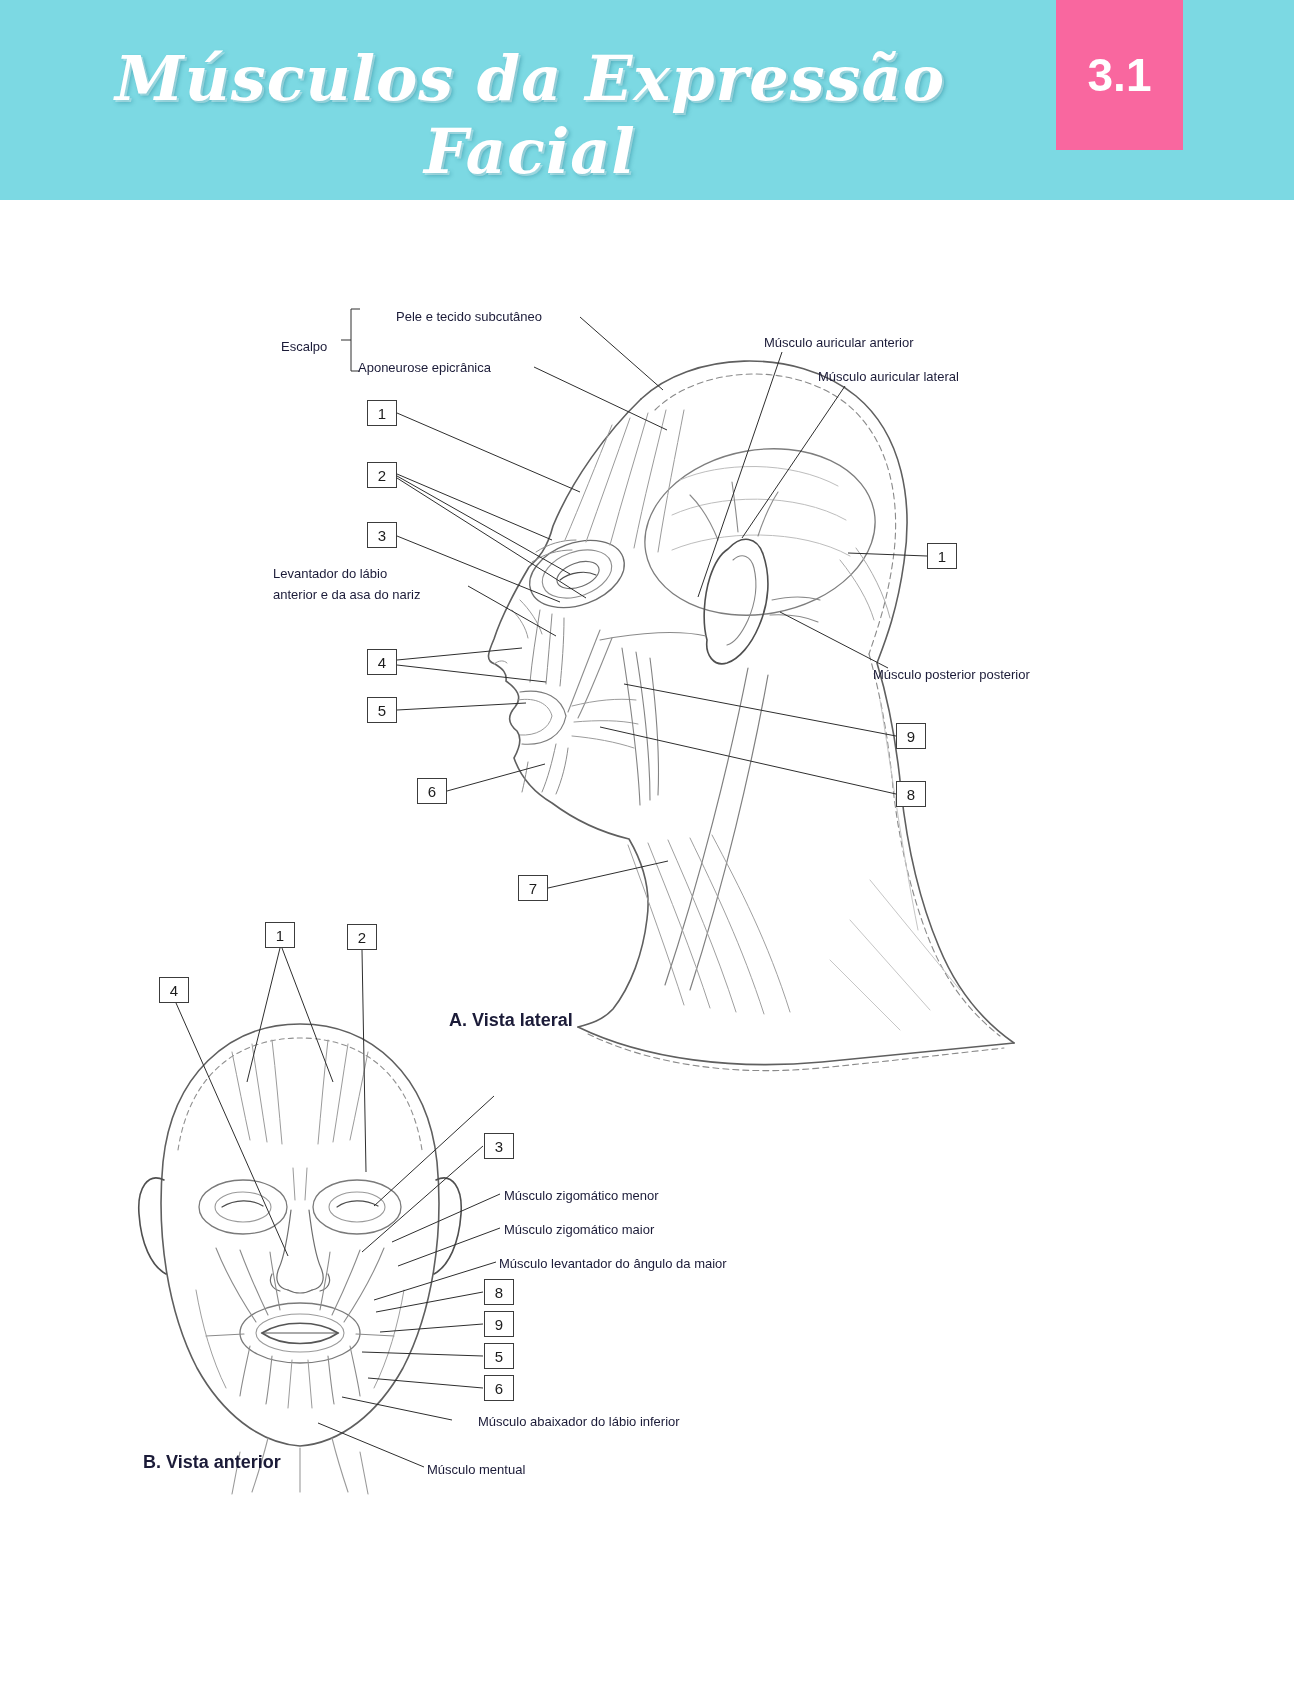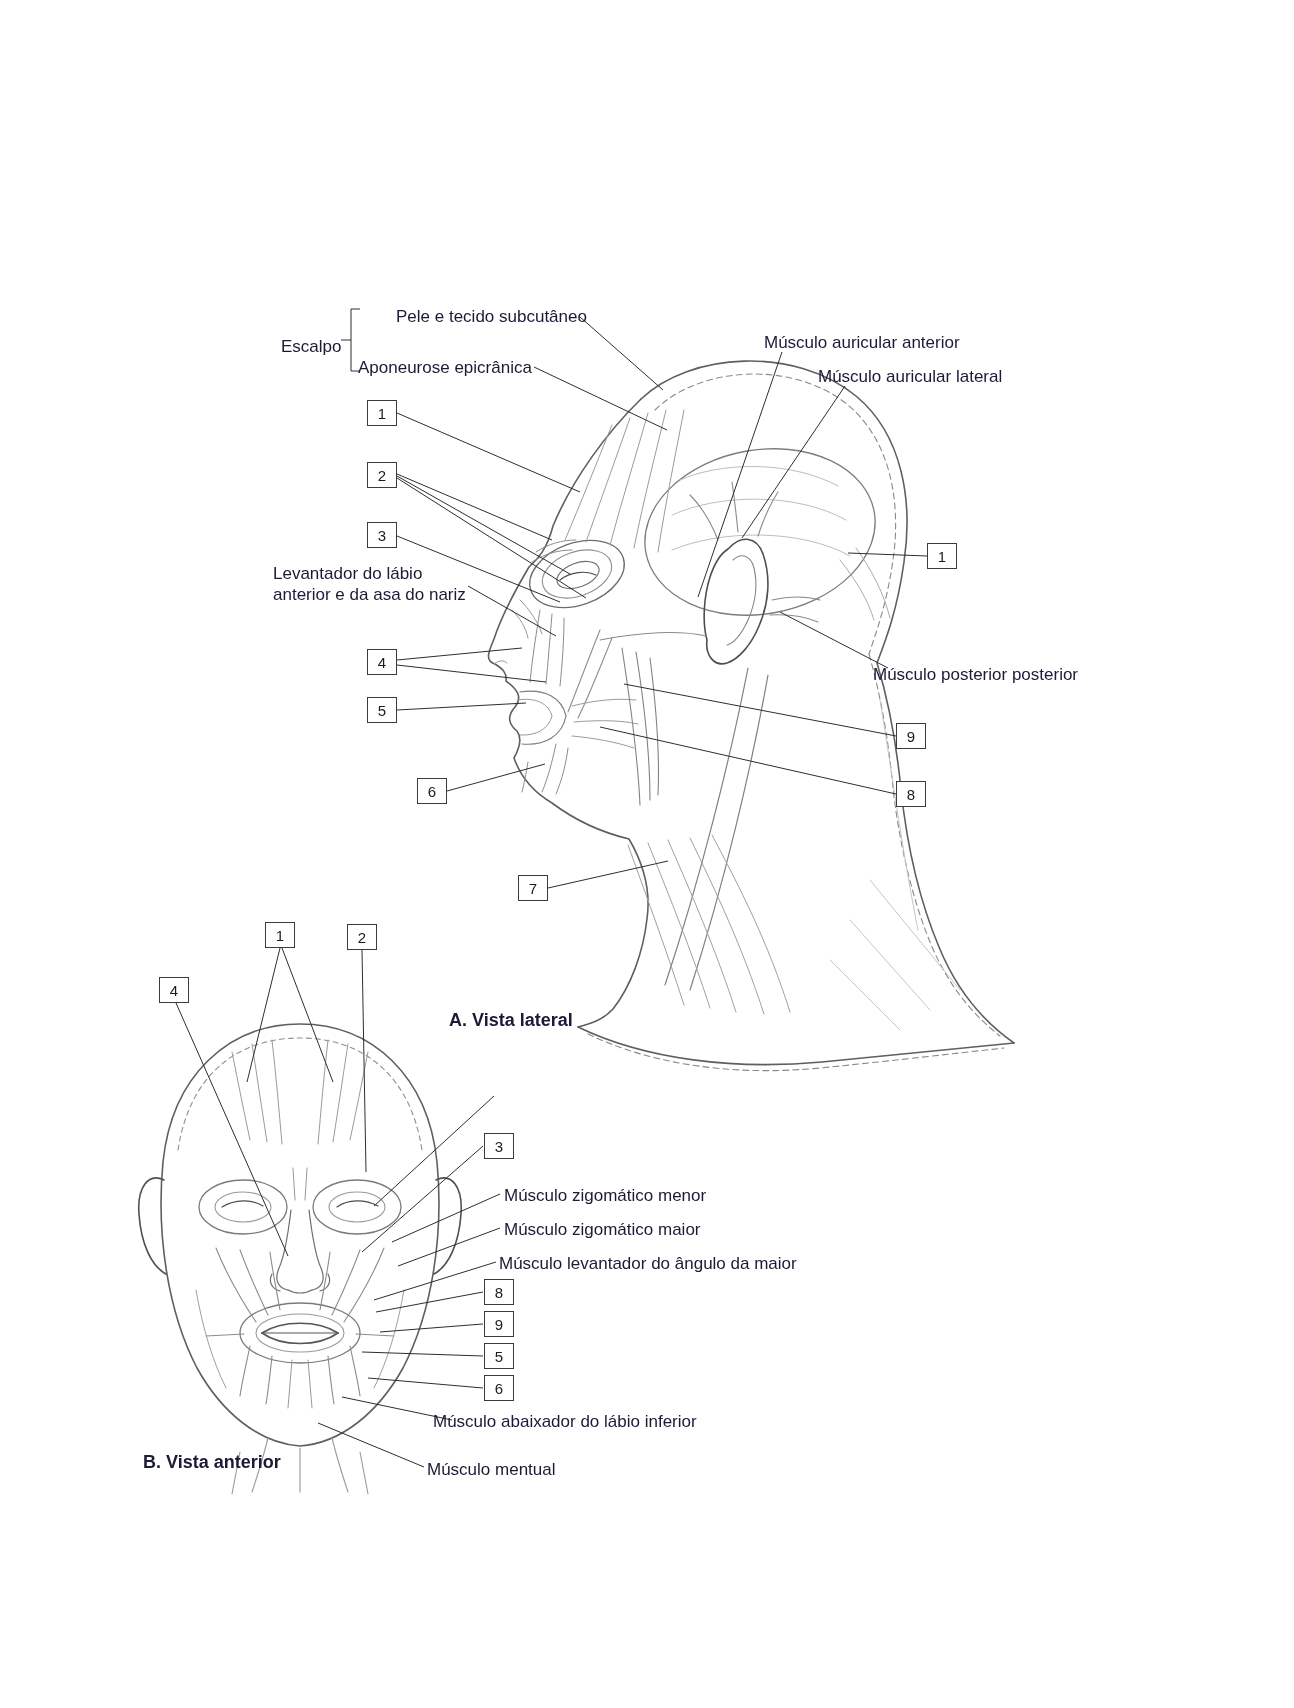--- a/index.html
+++ b/index.html
@@ -48,21 +48,21 @@
     font-weight: bold;
   }
   
   .art {
     position: absolute;
     top: 0; left: 0;
   }
   
   .lbl {
     position: absolute;
-    font-size: 17px;
+    font-size: 13px;
     line-height: 21px;
     color: #1b1b38;
     white-space: nowrap;
   }
   .lbl span { display: block; }
   .cap {
     font-weight: bold;
     font-size: 18px;
   }
   
@@ -76,20 +76,26 @@
     justify-content: center;
     font-size: 15px;
     color: #1c1c1c;
   }
 </style>
 </head>
 <body>
 
 <div class="page">
 
+  <div class="banner">
+    <h1 class="title">Músculos da Expressão Facial</h1>
+    <div class="chapter-tab">
+      <span class="chapter-num">3.1</span>
+    </div>
+  </div>
 
   <svg class="art" width="1294" height="1708" viewBox="0 0 1294 1708">
 
     <g fill="none" stroke="#5f5f5f" stroke-width="1.6" stroke-linecap="round">
 
       <path d="M 641 399 C 690 352 795 346 856 396 C 903 435 913 502 904 562
                C 897 612 885 642 877 663 C 890 706 897 748 901 790
                C 907 845 920 902 939 947 C 957 991 984 1022 1014 1043"></path>
 
       <path d="M 641 399 C 607 432 572 480 553 526 C 547 549 538 559 529 567
@@ -356,21 +362,21 @@
   <div class="numbox" style="left:367px; top:697px">5</div>
   <div class="numbox" style="left:417px; top:778px">6</div>
   <div class="numbox" style="left:518px; top:875px">7</div>
   <div class="numbox" style="left:927px; top:543px">1</div>
   <div class="numbox" style="left:896px; top:723px">9</div>
   <div class="numbox" style="left:896px; top:781px">8</div>
 
   <div class="lbl" style="left:504px; top:1185px">Músculo zigomático menor</div>
   <div class="lbl" style="left:504px; top:1219px">Músculo zigomático maior</div>
   <div class="lbl" style="left:499px; top:1253px">Músculo levantador do ângulo da maior</div>
-  <div class="lbl" style="left:433px; top:1411px">Músculo abaixador do lábio inferior</div>
+  <div class="lbl" style="left:478px; top:1411px">Músculo abaixador do lábio inferior</div>
   <div class="lbl" style="left:427px; top:1459px">Músculo mentual</div>
   <div class="lbl cap" style="left:143px; top:1452px">B. Vista anterior</div>
 
   <div class="numbox" style="left:265px; top:922px">1</div>
   <div class="numbox" style="left:347px; top:924px">2</div>
   <div class="numbox" style="left:159px; top:977px">4</div>
   <div class="numbox" style="left:484px; top:1133px">3</div>
   <div class="numbox" style="left:484px; top:1279px">8</div>
   <div class="numbox" style="left:484px; top:1311px">9</div>
   <div class="numbox" style="left:484px; top:1343px">5</div>

